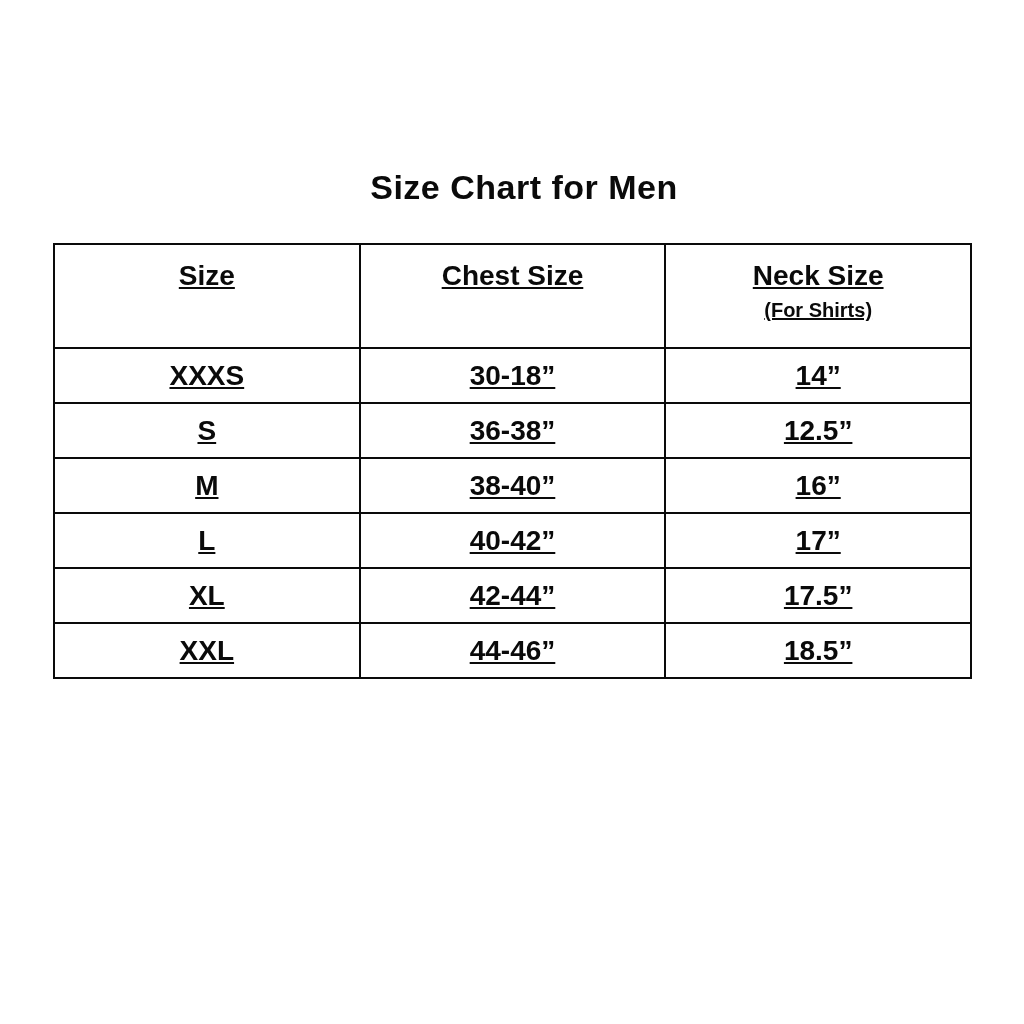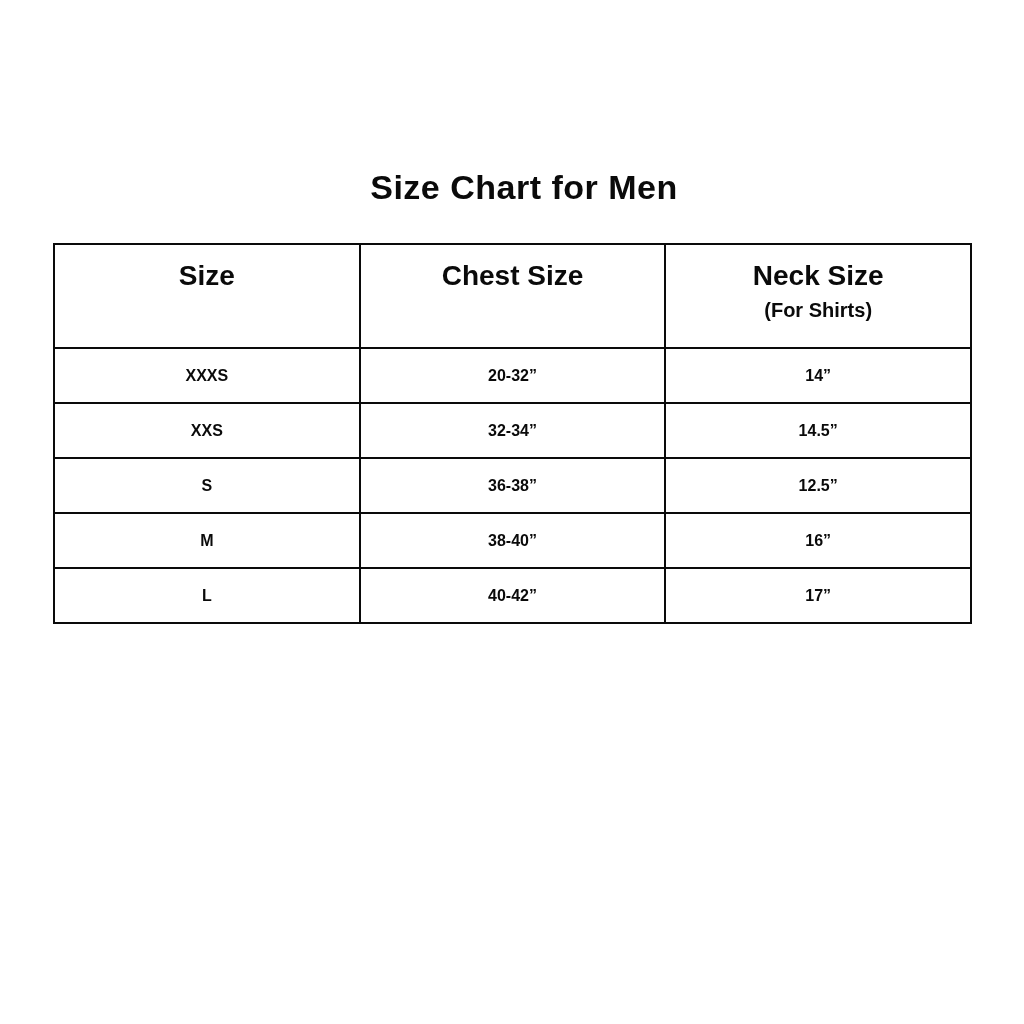--- a/index.html
+++ b/index.html
@@ -25,39 +25,40 @@
     letter-spacing: 0.5px;
     padding-left: 12px;
   }
   table.size-chart {
     position: absolute;
     left: 53px;
     top: 243px;
     width: 919px;
     border-collapse: collapse;
     table-layout: fixed;
+    text-decoration: underline;
   }
   table.size-chart th,
   table.size-chart td {
     border: 2px solid #0a0a0a;
     text-align: center;
     font-weight: bold;
     background: #ffffff;
   }
   table.size-chart th {
     height: 87px;
     vertical-align: top;
     padding-top: 14px;
     font-size: 28px;
     line-height: 34px;
   }
   table.size-chart td {
     height: 51px;
     vertical-align: middle;
-    font-size: 16px;
+    font-size: 28px;
   }
   .header-sublabel {
     display: block;
     font-size: 20px;
   }
 </style>
 </head>
 <body>
 
 <div class="page-title">Size Chart for Men</div>
@@ -73,37 +74,42 @@
       </th>
       <th>
         <span>Neck Size</span>
         <span class="header-sublabel">(For Shirts)</span>
       </th>
     </tr>
   </thead>
   <tbody>
       <tr>
         <td>XXXS</td>
-        <td>20-32”</td>
+        <td>30-18”</td>
         <td>14”</td>
-      </tr>
-      <tr>
-        <td>XXS</td>
-        <td>32-34”</td>
-        <td>14.5”</td>
       </tr>
       <tr>
         <td>S</td>
         <td>36-38”</td>
         <td>12.5”</td>
       </tr>
       <tr>
         <td>M</td>
         <td>38-40”</td>
         <td>16”</td>
       </tr>
       <tr>
         <td>L</td>
         <td>40-42”</td>
         <td>17”</td>
       </tr>
+      <tr>
+        <td>XL</td>
+        <td>42-44”</td>
+        <td>17.5”</td>
+      </tr>
+      <tr>
+        <td>XXL</td>
+        <td>44-46”</td>
+        <td>18.5”</td>
+      </tr>
     </tbody>
 </table>
 
 </body></html>

